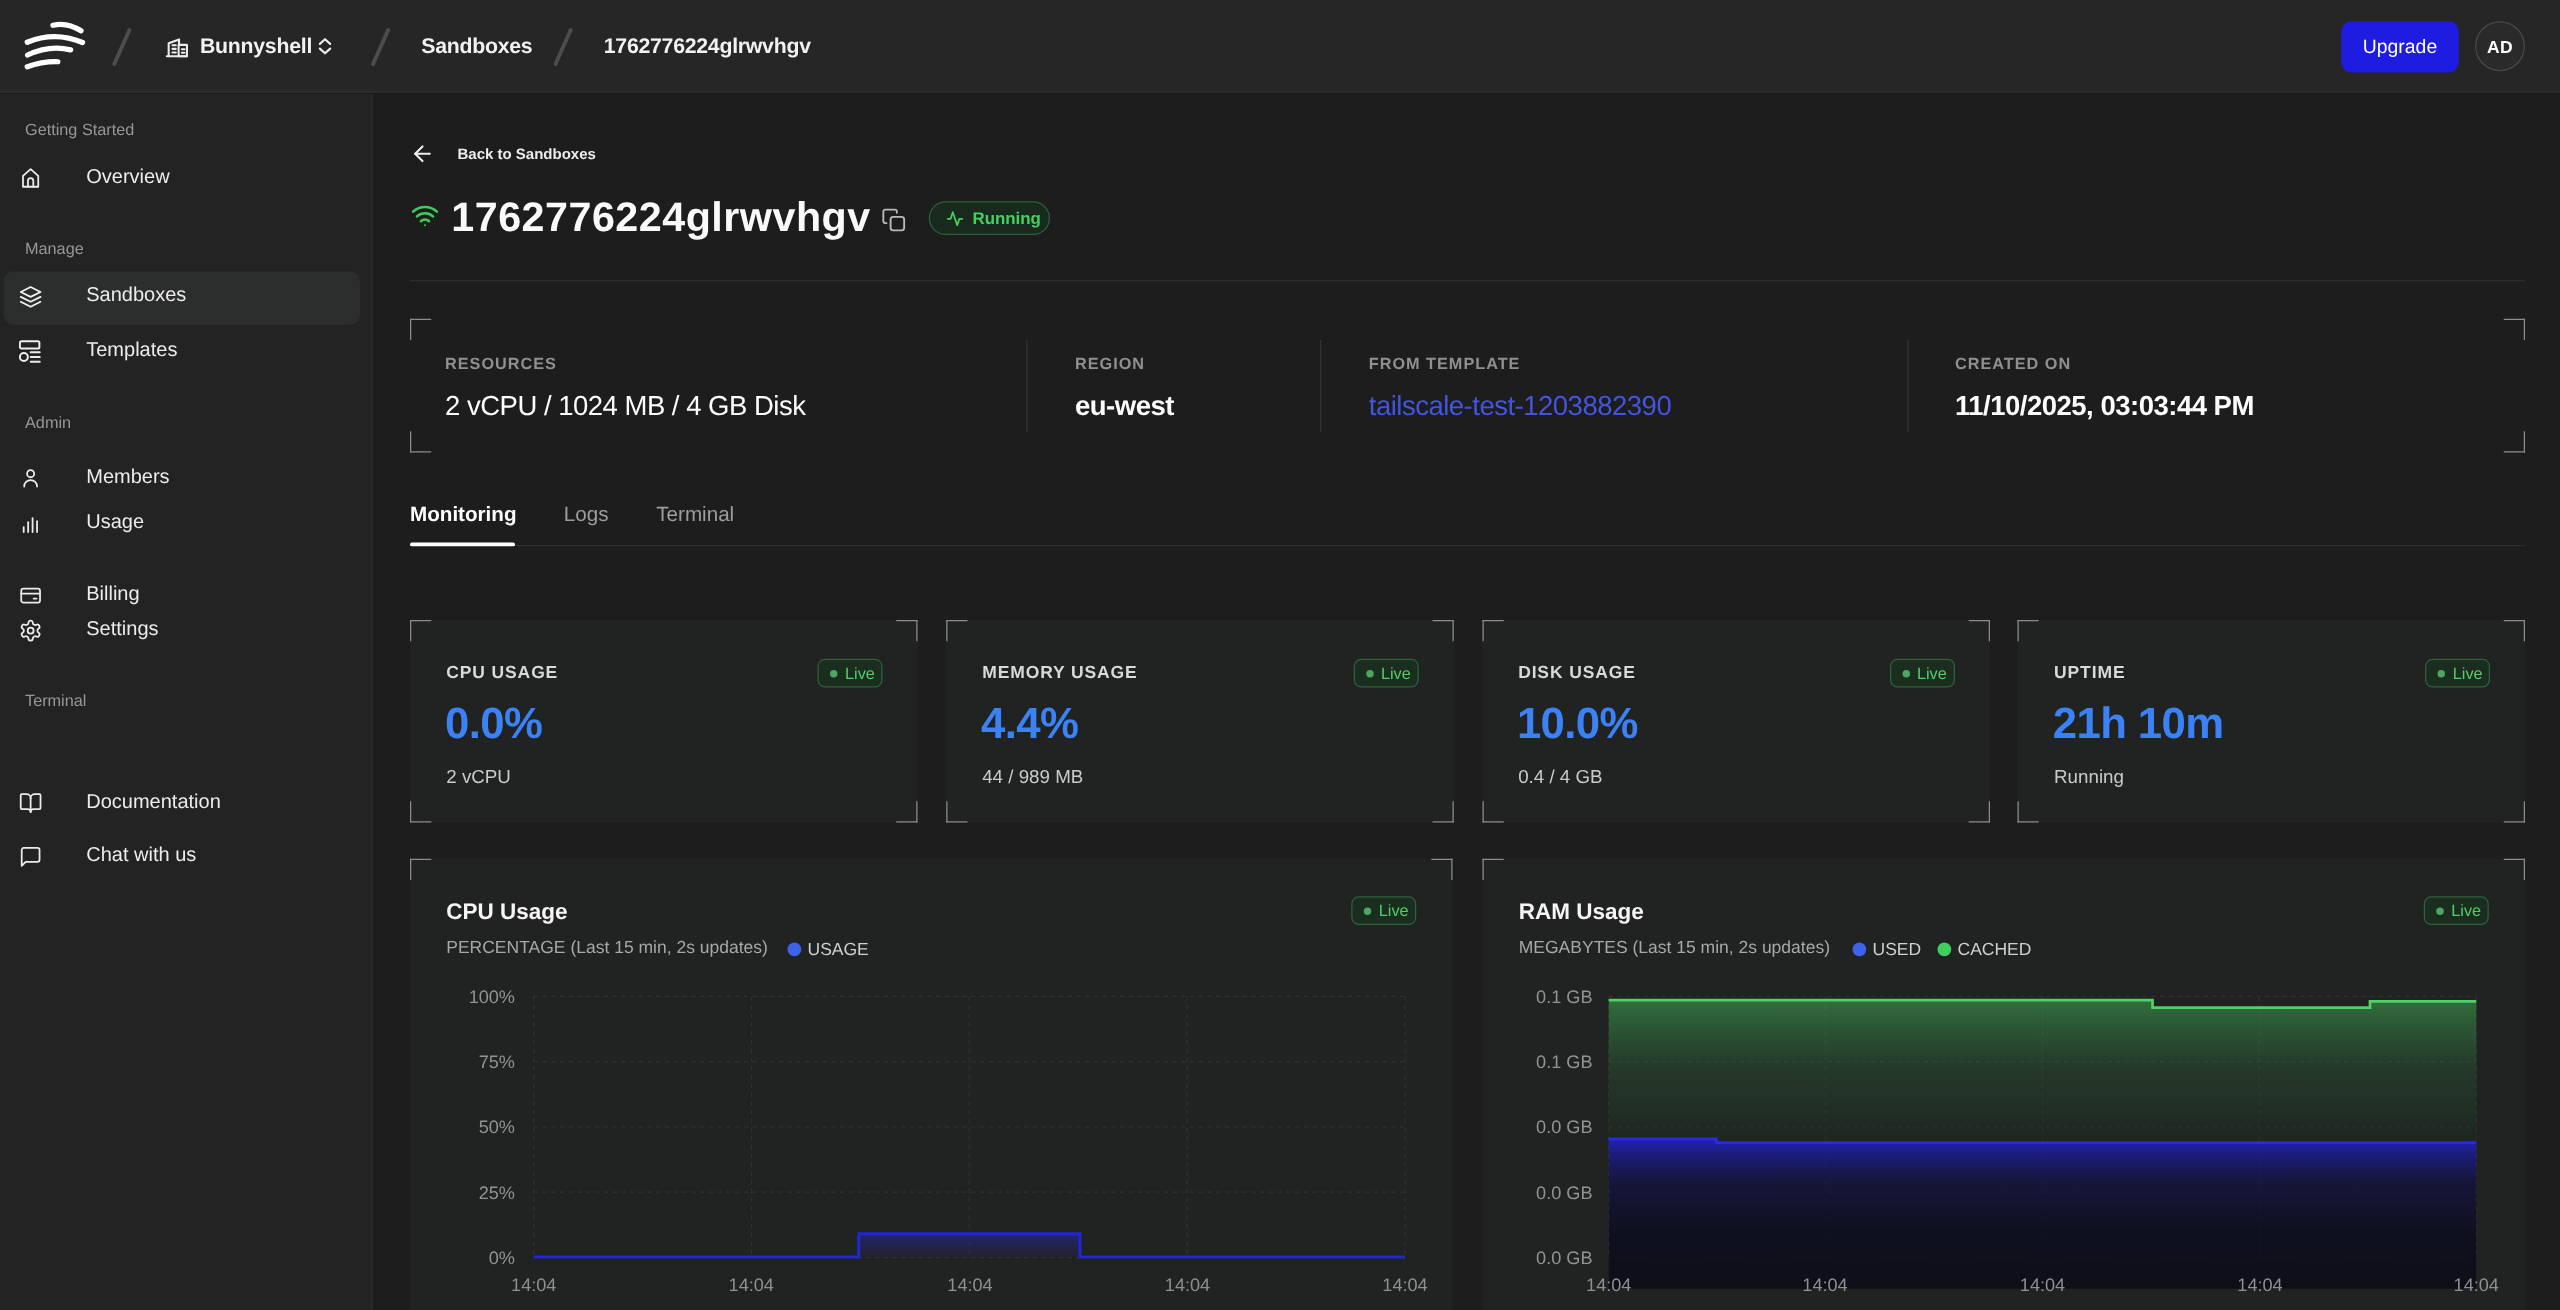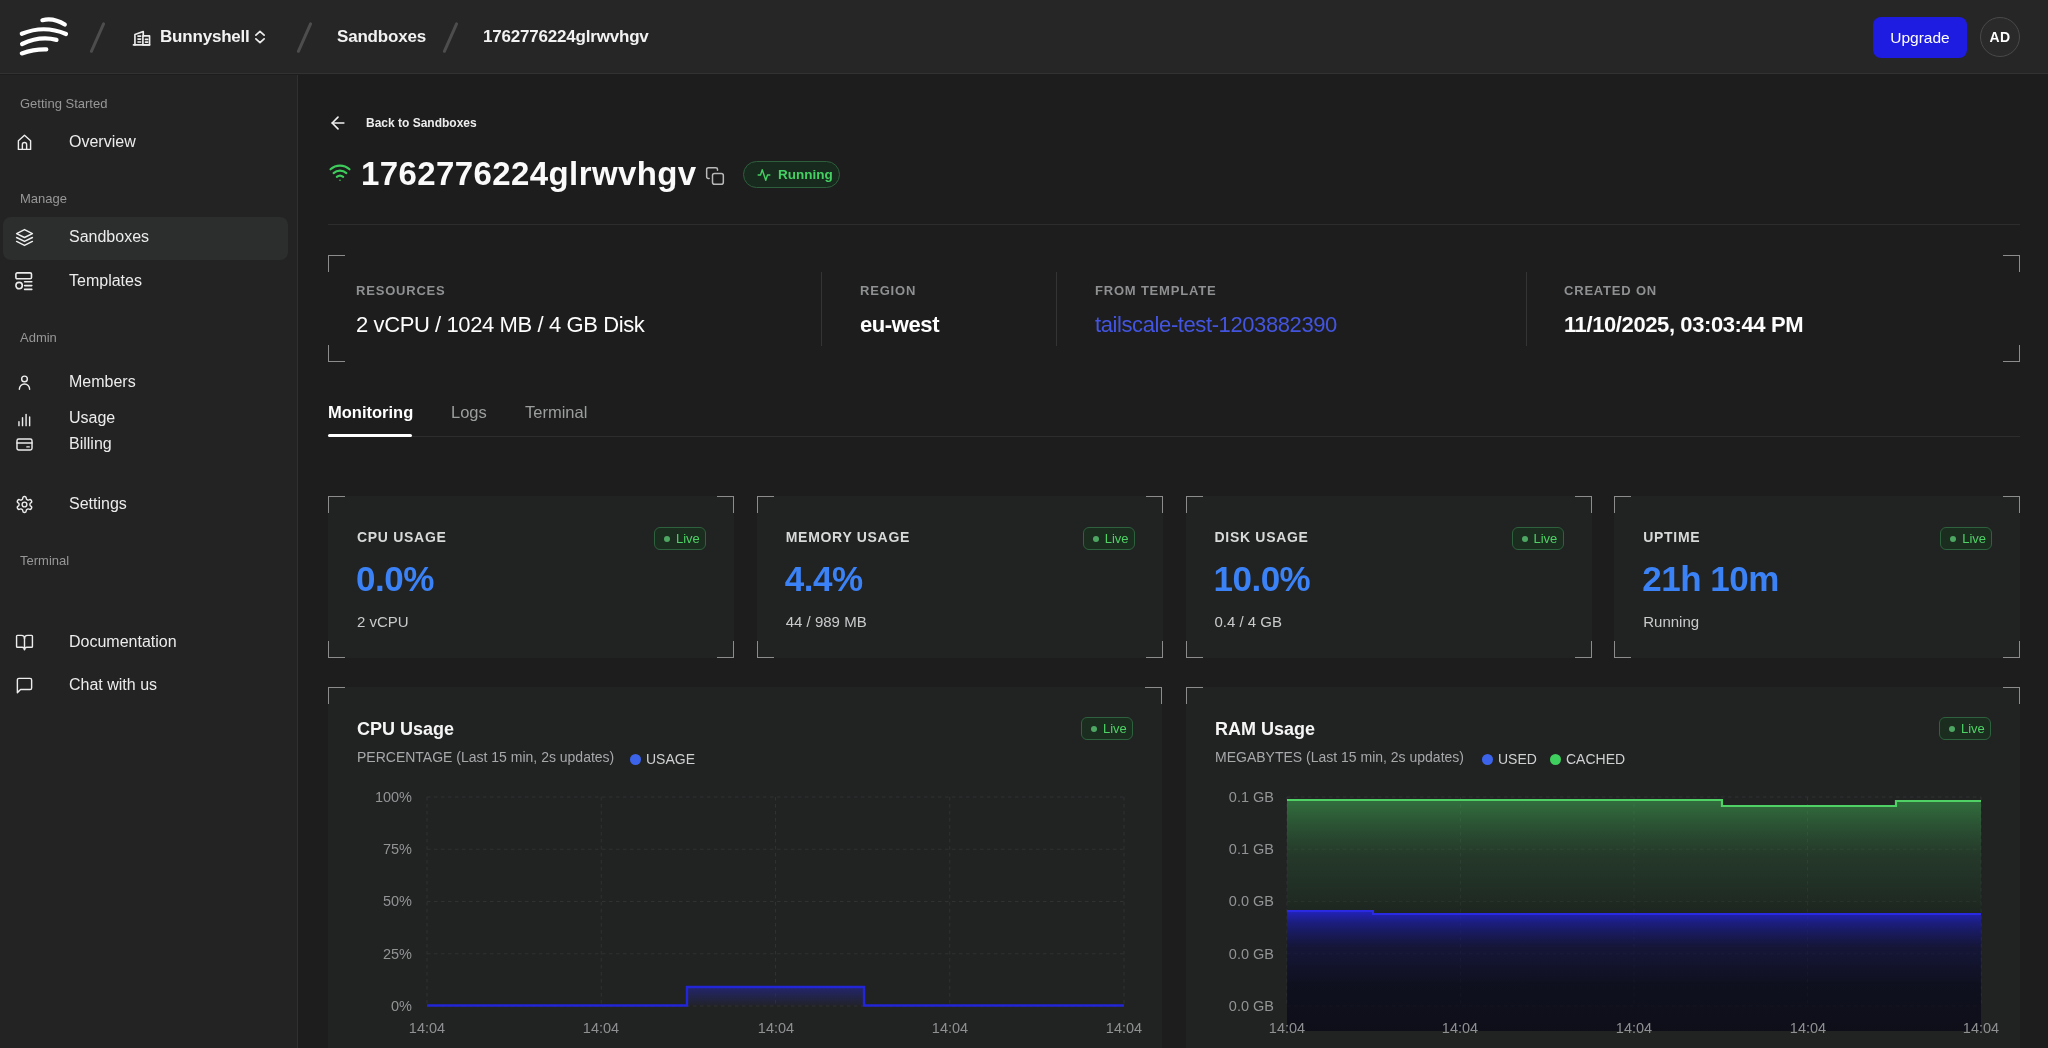--- a/index.html
+++ b/index.html
@@ -148,21 +148,21 @@
   </div>
   <div class="navitem" style="top:323px">
     <svg width="19" height="19" viewBox="0 0 24 24" fill="none" stroke="#ececec" stroke-width="1.8" stroke-linecap="round" stroke-linejoin="round">
         <path d="M5 16v5"></path>
         <path d="M9.5 11v10"></path>
         <path d="M14 7v14"></path>
         <path d="M18.5 10v11"></path>
       </svg>
     <span>Usage</span>
   </div>
-  <div class="navitem" style="top:349px">
+  <div class="navitem" style="top:381px">
     <svg width="19" height="19" viewBox="0 0 24 24" fill="none" stroke="#ececec" stroke-width="1.8" stroke-linecap="round" stroke-linejoin="round">
         <rect x="2.5" y="5" width="19" height="14" rx="2.2"></rect>
         <path d="M2.5 10h19"></path>
         <path d="M15 15h3"></path>
       </svg>
     <span>Billing</span>
   </div>
   <div class="navitem" style="top:409px">
     <svg width="19" height="19" viewBox="0 0 24 24" fill="none" stroke="#ececec" stroke-width="1.8" stroke-linecap="round" stroke-linejoin="round">
         <path d="M12.22 2h-.44a2 2 0 0 0-2 2v.18a2 2 0 0 1-1 1.73l-.43.25a2 2 0 0 1-2 0l-.15-.08a2 2 0 0 0-2.73.73l-.22.38a2 2 0 0 0 .73 2.73l.15.1a2 2 0 0 1 1 1.72v.51a2 2 0 0 1-1 1.74l-.15.09a2 2 0 0 0-.73 2.73l.22.38a2 2 0 0 0 2.73.73l.15-.08a2 2 0 0 1 2 0l.43.25a2 2 0 0 1 1 1.73V20a2 2 0 0 0 2 2h.44a2 2 0 0 0 2-2v-.18a2 2 0 0 1 1-1.73l.43-.25a2 2 0 0 1 2 0l.15.08a2 2 0 0 0 2.73-.73l.22-.39a2 2 0 0 0-.73-2.73l-.15-.08a2 2 0 0 1-1-1.74v-.5a2 2 0 0 1 1-1.74l.15-.09a2 2 0 0 0 .73-2.73l-.22-.38a2 2 0 0 0-2.73-.73l-.15.08a2 2 0 0 1-2 0l-.43-.25a2 2 0 0 1-1-1.73V4a2 2 0 0 0-2-2z"></path>

